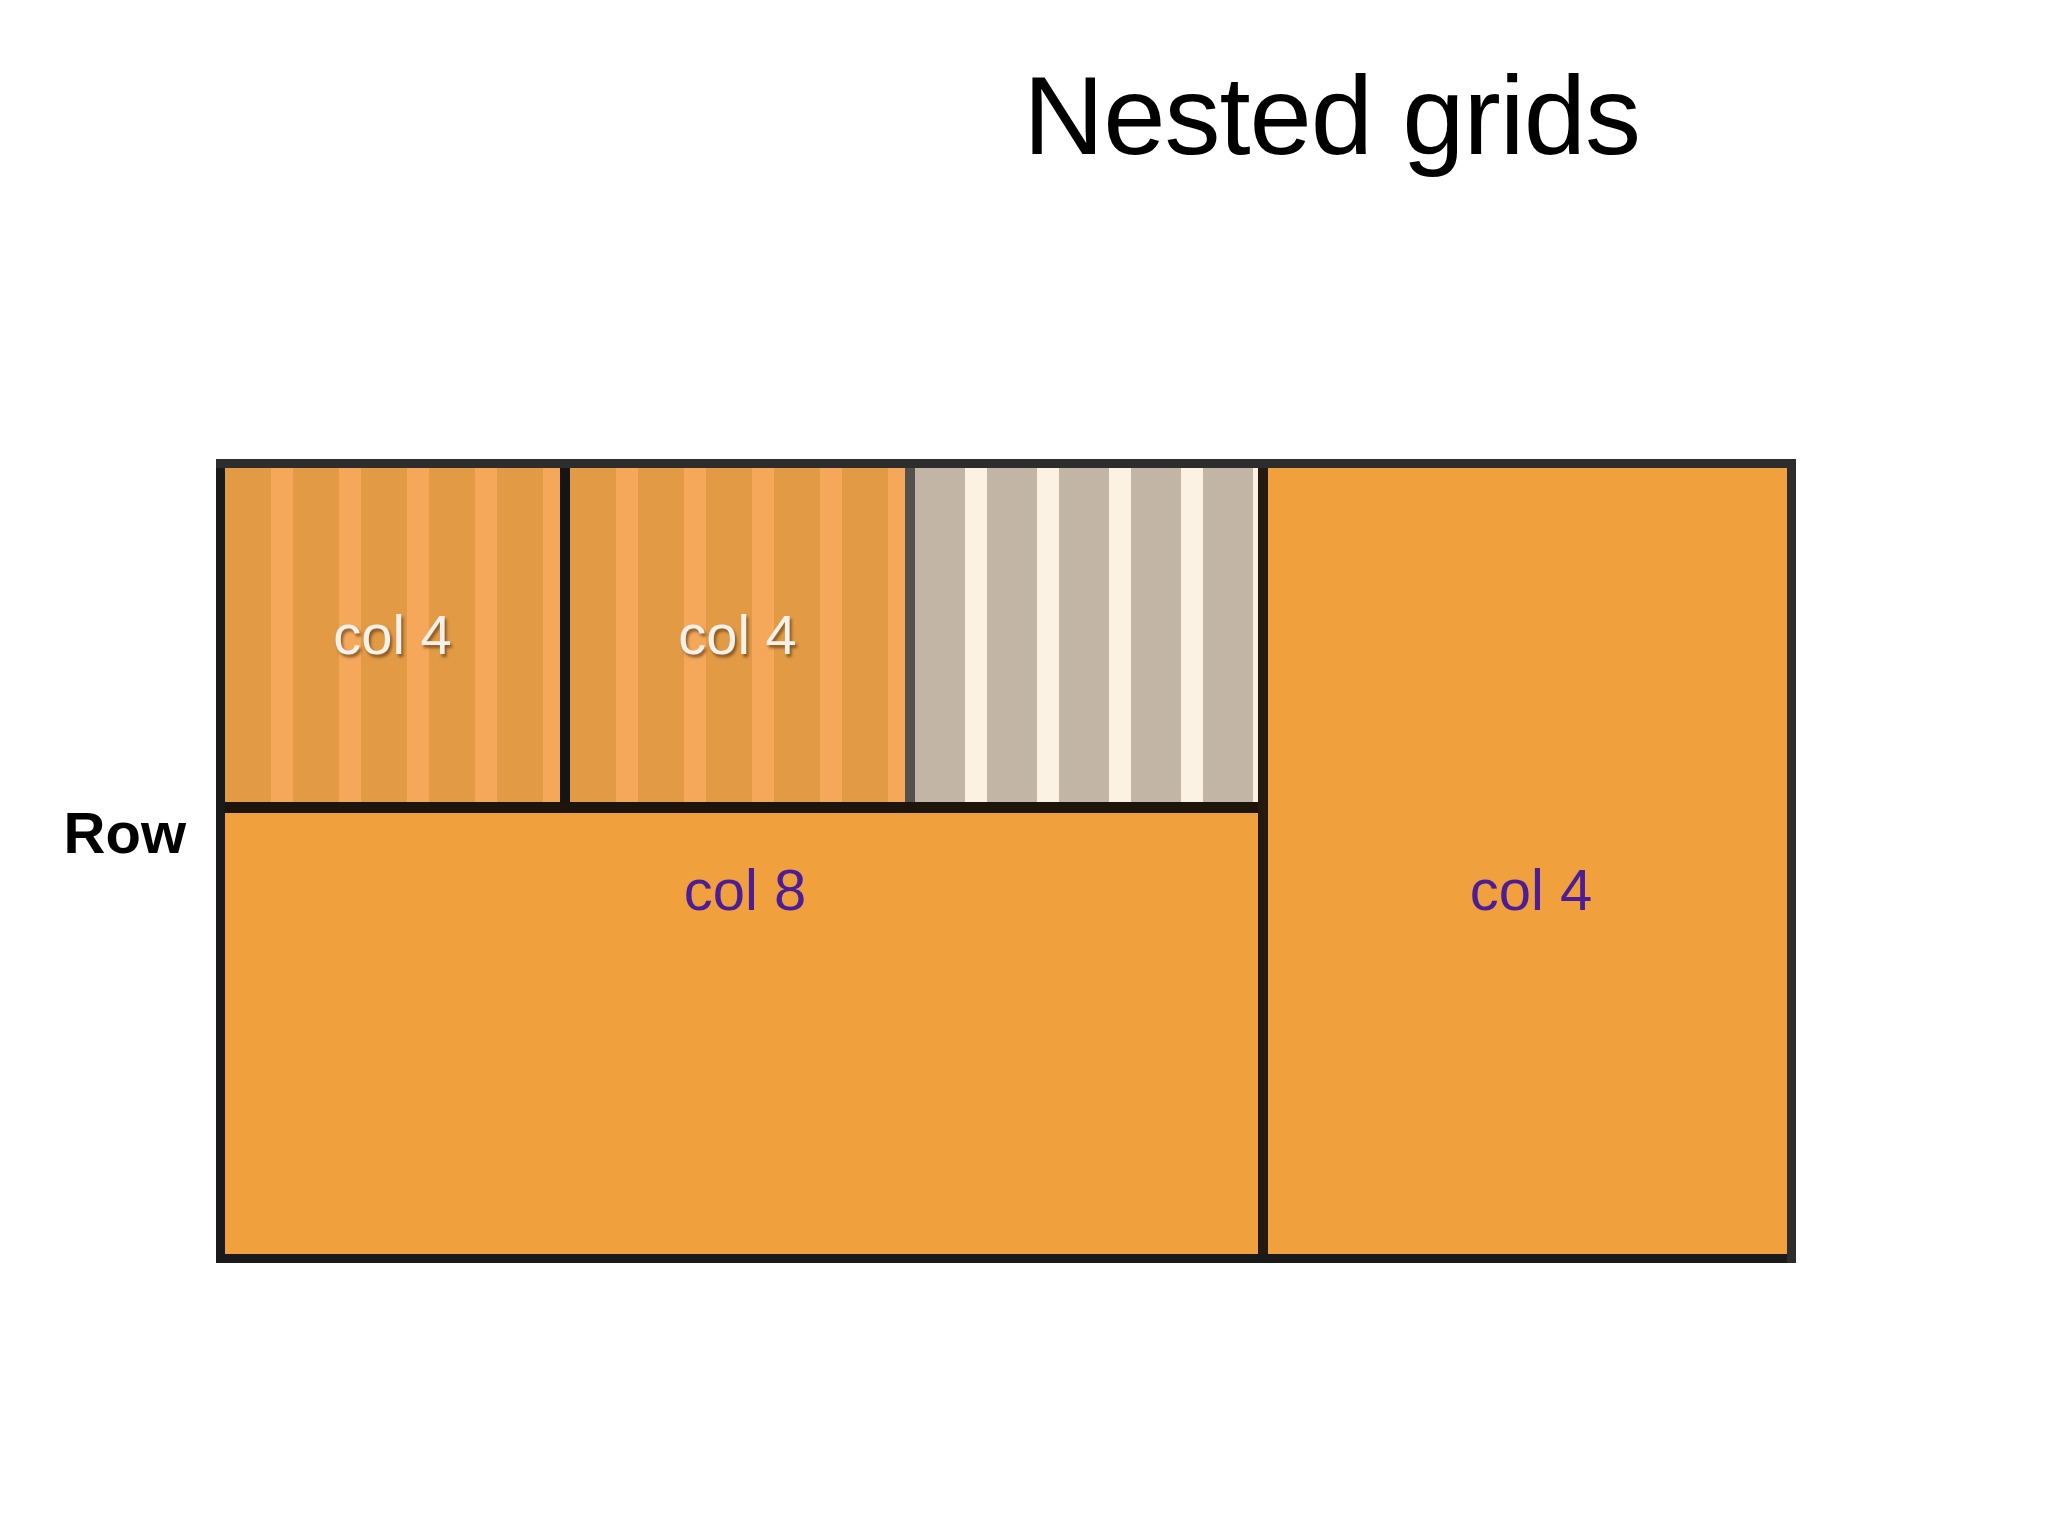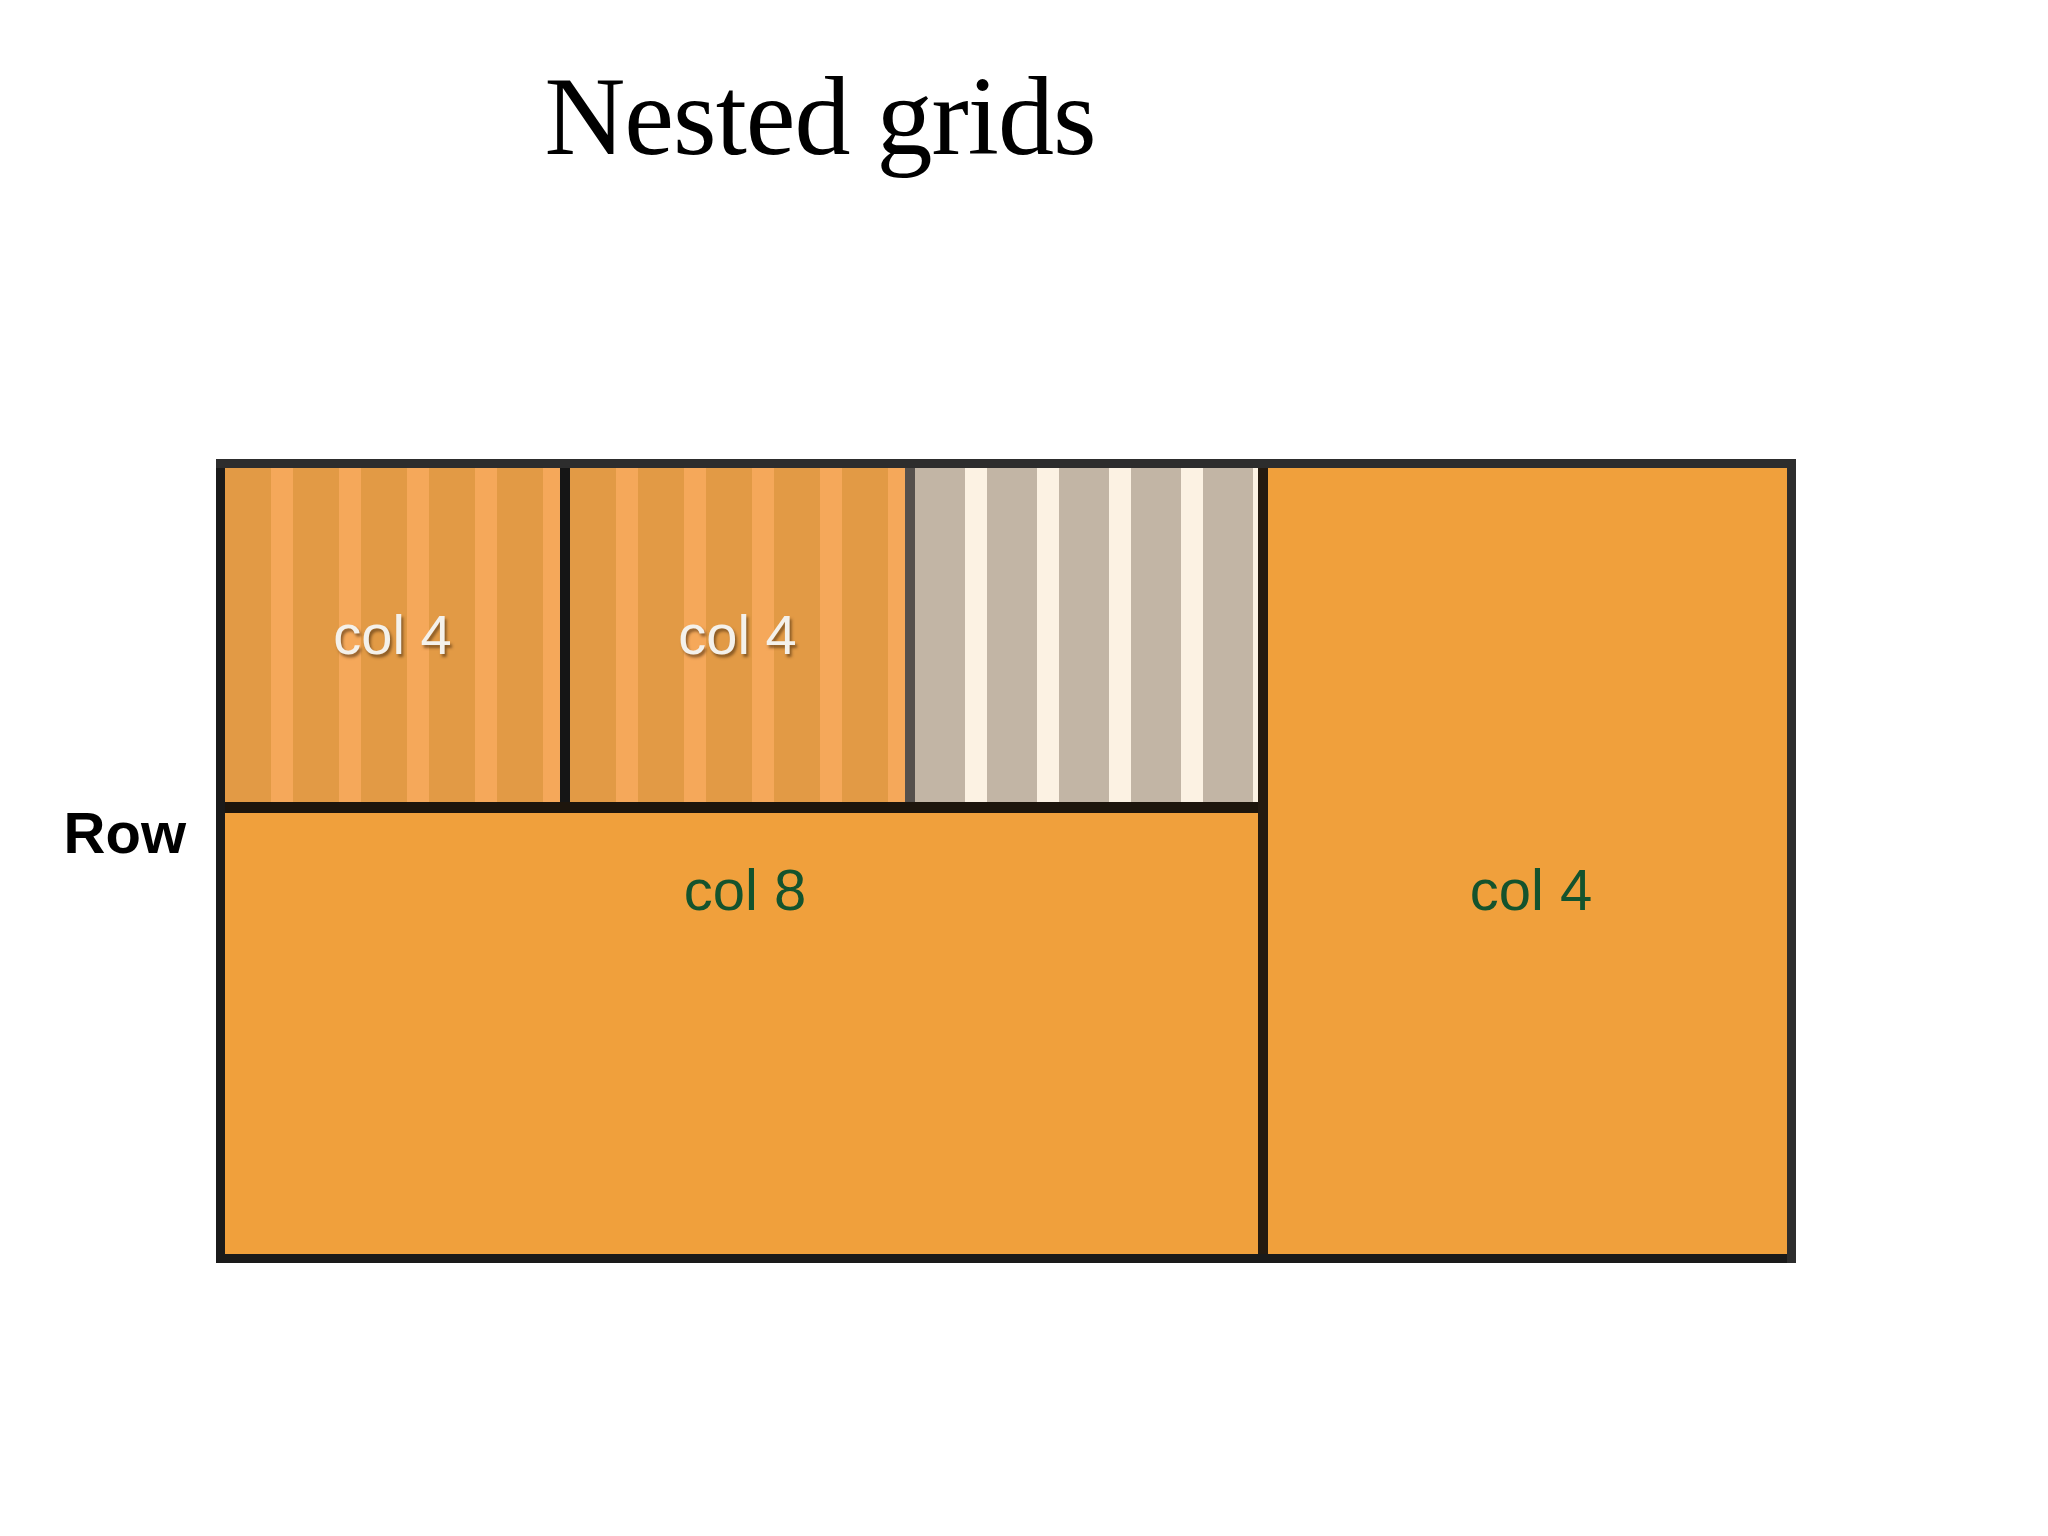--- a/index.html
+++ b/index.html
@@ -14,22 +14,22 @@
     overflow: hidden;
     position: relative;
   }
 
   
   #slide-title {
     position: absolute;
     left: 0;
     top: 52px;
     width: 1640px;
-    text-align: center;
-    font-family: Liberation Serif, serif;
+    text-align: right;
+    font-family: Liberation Sans, sans-serif;
     font-weight: 400;
     font-size: 112px;
     line-height: 1.15;
     color: #000000;
     letter-spacing: -1px;
     white-space: nowrap;
   }
 
   
   #row-label {
@@ -172,21 +172,21 @@
     padding-top: 393px;
     box-sizing: border-box;
     overflow: hidden;
   }
 
   .plain-label {
     font-family: "Liberation Sans", sans-serif;
     font-weight: 400;
     font-size: 58px;
     line-height: 1;
-    color: #14532d;
+    color: #4c1d95;
     white-space: nowrap;
     margin-left: 7px;
   }
 </style>
 </head>
 <body>
 
 <div id="slide-title">Nested grids</div>
 
 <div id="row-label">Row</div>

